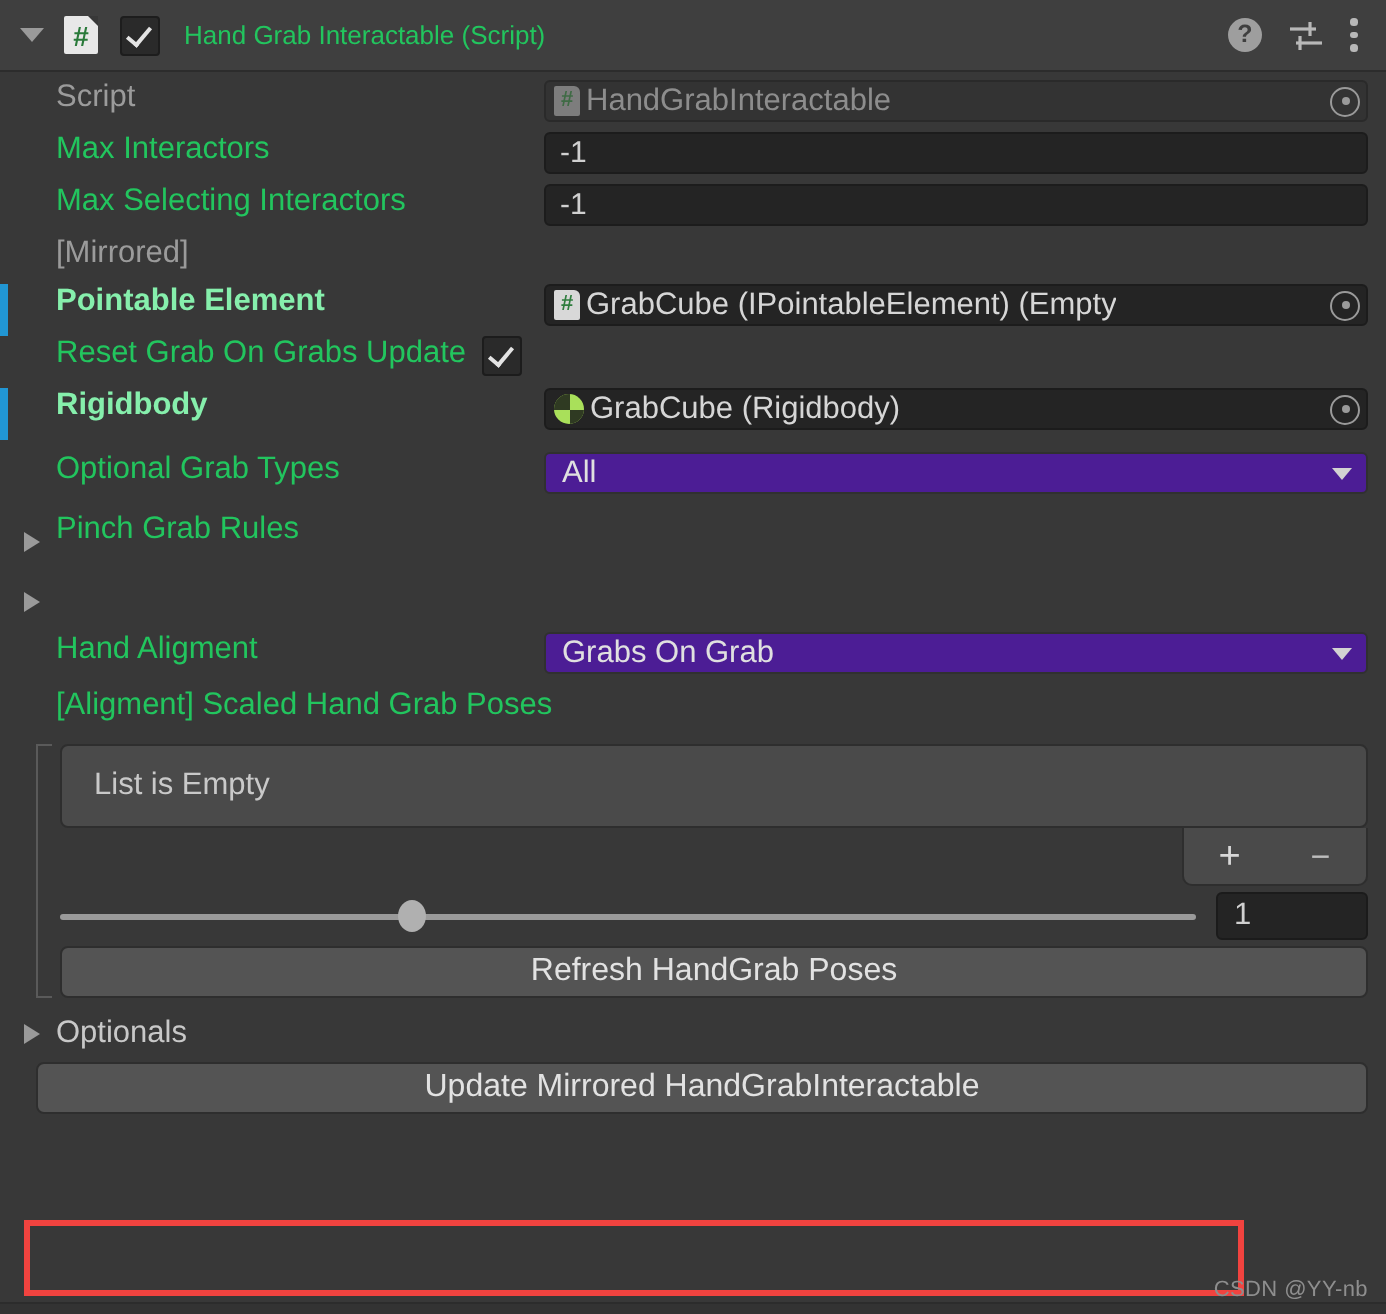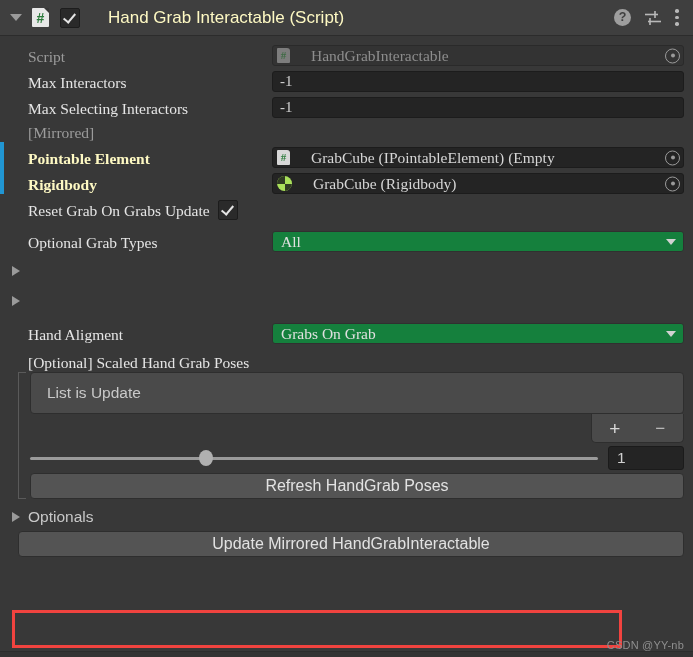--- a/index.html
+++ b/index.html
@@ -73,23 +73,23 @@
   .hdr-checkbox::after {
     content: "";
     position: absolute;
     left: 5px; top: 2px;
     width: 5px; height: 10px;
     border: solid #e4e4e4;
     border-width: 0 2.2px 2.2px 0;
     transform: rotate(40deg);
   }
   .comp-title {
-    margin-left: 28px;
-    font-size: 17px;
-    color: #fef9c3;
+    margin-left: 12px;
+    font-size: 13px;
+    color: #22c55e;
     white-space: nowrap;
   }
   .hdr-right {
     margin-left: auto;
     display: flex;
     align-items: center;
     gap: 13px;
     padding-right: 8px;
   }
   .icon-help {
@@ -114,35 +114,34 @@
     display: block;
     width: 3.5px; height: 3.5px;
     background: #b8b8b8;
     border-radius: 50%;
   }
 
   
   .body { padding: 0; position: relative; }
   .row {
     display: flex;
-    align-items: flex-end;
+    align-items: flex-start;
     height: 26px;
     position: relative;
-    font-family: Liberation Serif, serif;
   }
   .row-label {
     width: 272px;
     padding-left: 28px;
     box-sizing: border-box;
-    color: #e5e5e5;
+    color: #22c55e;
     white-space: nowrap;
     overflow: hidden;
   }
   .row-label.dim { color: #9b9b9b; }
-  .row-label.bold { font-weight: bold; color: #fef9c3; }
+  .row-label.bold { font-weight: bold; color: #86efac; }
   .override-bar {
     position: absolute;
     left: 0; top: 0; bottom: 0;
     width: 4px;
     background: #2196d3;
   }
 
   
   .field {
     flex: 1;
@@ -168,21 +167,21 @@
     overflow: hidden;
     white-space: nowrap;
     position: relative;
     padding-right: 24px;
   }
   .field-obj.disabled { background: #333333; border-color: #2a2a2a; color: #8d8d8d; }
   .obj-text {
     overflow: hidden;
     white-space: nowrap;
     font-size: 15.5px;
-    margin-left: 21px;
+    margin-left: 3px;
   }
   .mini-script-icon {
     width: 13px; height: 15px;
     background: #d8d8d8;
     flex: none;
     border-radius: 1px 3px 1px 1px;
     display: flex; align-items: center; justify-content: center;
     font-size: 11px; font-weight: bold; color: #2f7d3e;
     line-height: 1;
   }
@@ -238,21 +237,21 @@
     content: "";
     position: absolute;
     left: 5px; top: 2px;
     width: 5px; height: 10px;
     border: solid #e4e4e4;
     border-width: 0 2.2px 2.2px 0;
     transform: rotate(40deg);
   }
 
   .field-dropdown {
-    background: #15803d;
+    background: #4c1d95;
     border: 1px solid #303030;
     color: #e0e0e0;
     padding-left: 8px;
     justify-content: space-between;
     padding-right: 7px;
     font-size: 15.5px;
     gap: 12px;
   }
   .caret-down {
     width: 0; height: 0;
@@ -489,71 +488,72 @@
           <span>#</span>
         </span>
         <span class="obj-text">GrabCube (IPointableElement) (Empty</span>
         <span class="picker">
             <i></i>
           </span>
       </div>
     </div>
 
     <div class="row">
+      <div class="row-label" style="width:auto;padding-right:8px">Reset Grab On Grabs Update</div>
+      <div class="checkbox-inline"></div>
+    </div>
+
+    <div class="row">
       <div class="override-bar"></div>
       <div class="row-label bold">Rigidbody</div>
       <div class="field field-obj">
         <span class="rb-icon"></span>
         <span class="obj-text">GrabCube (Rigidbody)</span>
         <span class="picker">
             <i></i>
           </span>
       </div>
     </div>
 
-    <div class="row">
-      <div class="row-label" style="width:auto;padding-right:8px">Reset Grab On Grabs Update</div>
-      <div class="checkbox-inline"></div>
-    </div>
-
     <div class="spacer-6"></div>
 
     <div class="row">
       <div class="row-label">Optional Grab Types</div>
       <div class="field field-dropdown">
         <span>All</span>
         <span class="caret-down"></span>
       </div>
     </div>
 
     <div class="spacer-4"></div>
 
     <div class="row" style="height:30px">
       <span class="foldout-tri-right"></span>
+      <div class="row-label">Pinch Grab Rules</div>
     </div>
 
     <div class="row" style="height:30px">
       <span class="foldout-tri-right"></span>
     </div>
 
     <div class="row" style="height:28px">
       <div class="row-label">Hand Aligment</div>
       <div class="field field-dropdown">
         <span>Grabs On Grab</span>
         <span class="caret-down"></span>
       </div>
     </div>
 
     <div class="row" style="height:28px">
-      <div class="row-label" style="width:auto">[Optional] Scaled Hand Grab Poses</div>
+      <div class="row-label" style="width:auto">[Aligment] Scaled Hand Grab Poses</div>
     </div>
 
     <div class="list-wrap">
       <div class="list-box">
-        <span>List is Update</span>
+        <span>List is Empty</span>
       </div>
       <div class="list-footer">
         <div class="plusminus">
           <span class="pm-btn">+</span>
           <span class="pm-btn minus">−</span>
         </div>
       </div>
 
       <div class="slider-row">
         <div class="slider-track">

